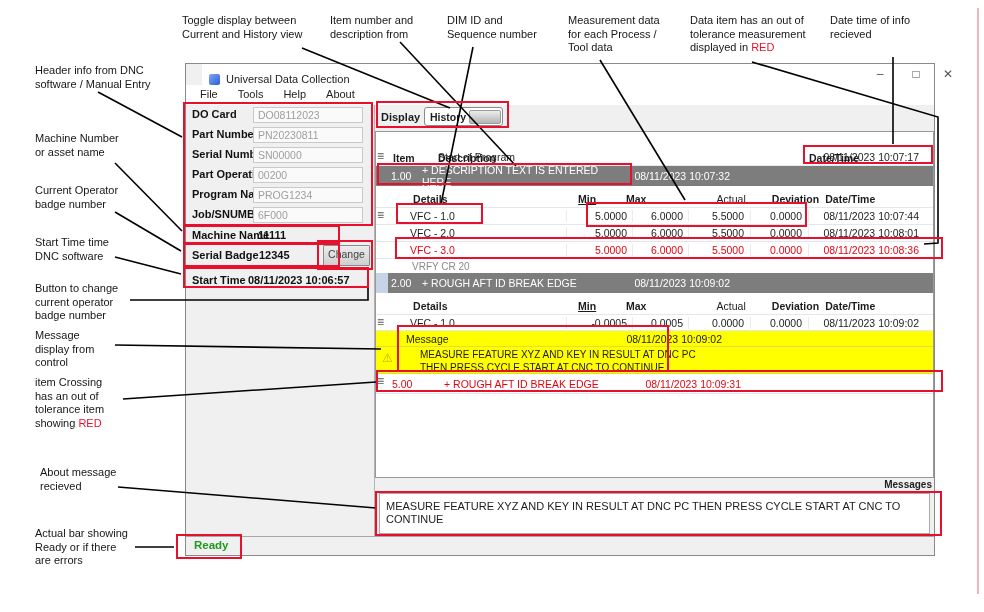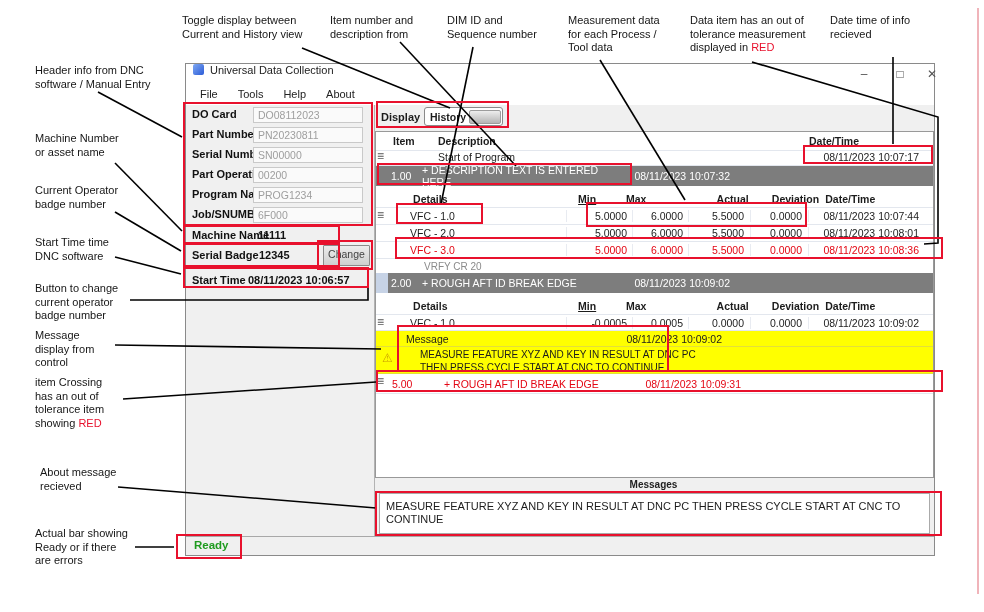--- a/index.html
+++ b/index.html
@@ -7,21 +7,21 @@
           font-family:"Liberation Sans",sans-serif;}
   
   .ann{position:absolute;font-size:11px;line-height:13.5px;color:#161616;z-index:2;}
   .redtxt{color:#e8112d;}
   .redbox{position:absolute;border:2px solid #e8112d;z-index:4;pointer-events:none;box-sizing:border-box;}
   #lines{position:absolute;left:0;top:0;z-index:3;pointer-events:none;}
   #pageedge{position:absolute;left:977px;top:8px;width:2px;height:586px;background:#f0b4ba;z-index:0;}
   
   .window{position:absolute;left:185px;top:63px;width:750px;height:493px;background:#f0f0f0;
           border:1px solid #8a8a8a;box-sizing:border-box;z-index:1;font-size:11px;color:#1c1c1c;}
-  .titlebar{position:absolute;left:0;top:0;right:0;height:21px;background:#fff;display:flex;align-items:flex-start;}
+  .titlebar{position:absolute;left:16px;top:0;right:0;height:21px;background:#fff;display:flex;align-items:flex-end;}
   .appicon{width:11px;height:11px;margin-left:7px;background:linear-gradient(135deg,#7fa8f2,#2b5bd7);border-radius:2px;}
   .title{margin-left:6px;font-size:11px;color:#222;}
   .wctl{position:absolute;top:0;height:21px;width:32px;text-align:center;line-height:20px;color:#555;font-size:12px;}
   .menubar{position:absolute;top:21px;left:0;right:0;height:20px;background:#fff;border-bottom:1px solid #d6d6d6;display:flex;padding-left:4px;}
   .menuitem{padding:3px 10px;font-size:11px;color:#222;}
   
   .lpanel{position:absolute;left:0;top:41px;width:188px;bottom:18px;background:#f0f0f0;border-right:1px solid #b3b3b3;}
   .flabel{position:absolute;left:6px;font-weight:bold;font-size:11px;color:#111;white-space:nowrap;}
   .fbox{position:absolute;left:67px;width:100px;height:12px;background:#fafafa;border:1px solid #c9c9c9;
         color:#9e9e9e;font-size:10.5px;padding:1px 4px;line-height:12px;white-space:nowrap;overflow:hidden;}
@@ -46,38 +46,38 @@
   .cmax{width:56px;text-align:right;padding-right:5px;box-sizing:border-box;}
   .cact{width:62px;text-align:right;padding-right:6px;box-sizing:border-box;}
   .cdev{width:58px;text-align:right;padding-right:6px;box-sizing:border-box;}
   .cdt{width:117px;text-align:right;padding-right:6px;box-sizing:border-box;white-space:nowrap;}
   .cx{flex:1;}
   .bold{font-weight:bold;}
   .hdrrow .cdt{text-align:left;padding-left:1px;}
   .cdetails{width:190px;padding-left:26px;box-sizing:border-box;font-weight:bold;}
   .hmin{width:66px;padding-left:14px;box-sizing:border-box;font-weight:bold;text-decoration:underline;}
   .hmax{width:56px;box-sizing:border-box;font-weight:bold;margin-top:6px;}
-  .hact{width:62px;padding-left:2px;box-sizing:border-box;font-weight:bold;margin-left:37px;}
+  .hact{width:62px;padding-left:2px;box-sizing:border-box;font-weight:normal;margin-left:37px;}
   .hdev{width:58px;box-sizing:border-box;font-weight:bold;}
   .hdt{width:117px;box-sizing:border-box;font-weight:bold;}
   .cname{width:178px;padding-left:22px;box-sizing:border-box;position:relative;}
   .vline{border-left:1px solid #e8ebf1;}
   .grouprow{background:#7d7d7d;color:#fff;border-bottom:none;}
   .grouprow .gi{width:34px;padding-left:3px;margin-left:12px;box-sizing:border-box;}
   .grouprow .gd{flex:1;padding-left:0;}
   .sel{position:absolute;left:0;top:0;bottom:0;width:12px;background:#c7d3e6;}
-  .notetxt{padding-left:48px;color:#8a8a8a;font-size:10px;}
+  .notetxt{padding-left:36px;color:#8a8a8a;font-size:10px;}
   .yellow{background:#ffff00;border-bottom:1px solid #e3df3a;}
   .msg-label{flex:1;padding-left:30px;}
   .warn{position:absolute;left:6px;top:5px;font-size:12px;line-height:12px;color:#caa000;}
   .warn::before{content:"\26A0";}
   .msglines{padding-left:44px;font-size:10px;line-height:12.5px;}
   .redrowtxt{color:#e30613;}
   .redsq{position:absolute;left:1px;top:3px;width:10px;height:10px;background:#e30613;}
-  .msgsec-title{position:absolute;left:0;right:2px;top:374px;text-align:center;font-size:10px;font-weight:bold;color:#222;}
+  .msgsec-title{position:absolute;left:0;right:2px;top:374px;text-align:right;font-size:10px;font-weight:bold;color:#222;}
   .msgsec-box{position:absolute;left:4px;top:388px;width:551px;height:41px;background:#fff;border:1px solid #aaa;
               box-sizing:border-box;font-size:11px;padding:6px 6px;line-height:13px;}
   .statusbar{position:absolute;left:0;right:0;bottom:0;height:18px;background:#f0f0f0;border-top:1px solid #a8a8a8;}
   .ready{position:absolute;left:8px;top:2px;font-size:11.5px;font-weight:bold;color:#1e9b1e;}
   .statdiv{position:absolute;left:54px;top:2px;width:1px;height:13px;background:#9f9f9f;}
 </style>
 </head>
 <body>
 
 <div id="canvas">
@@ -127,21 +127,21 @@
       <div class="displaybar">
         <div class="displbl">Display</div>
         <div class="toggle">
           <div class="toggletext">History</div>
           <div class="knob"></div>
         </div>
       </div>
 
       <div class="tablebox">
 
-        <div class="trow hdrrow" style="top:0;height:19px">
+        <div class="trow hdrrow" style="top:17px;height:19px">
           <div class="ch"></div>
           <div class="ci bold">Item</div>
           <div class="cdesc bold">Description</div>
           <div class="cmin"></div>
             <div class="cmax"></div>
             <div class="cact"></div>
             <div class="cdev"></div>
           <div class="cdt bold">Date/Time</div>
           <div class="cx"></div>
         </div>

